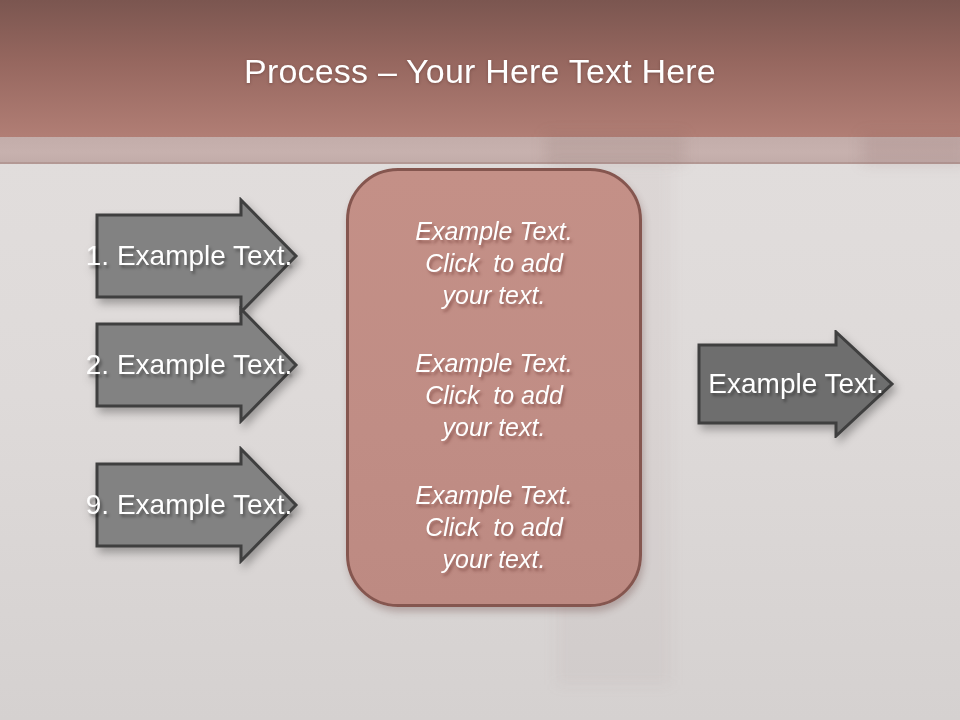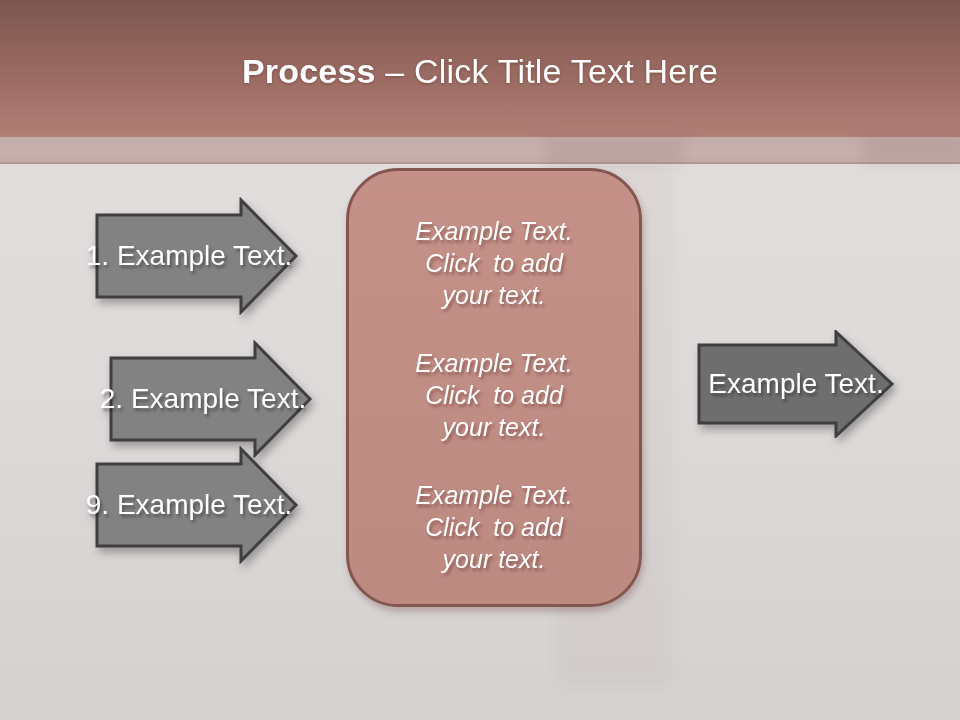--- a/index.html
+++ b/index.html
@@ -34,38 +34,38 @@
   .ghost{position:absolute;filter:blur(7px);pointer-events:none;}
   .ghost-band-1{left:545px;top:134px;width:140px;height:30px;background:rgba(125,90,85,0.13);}
   .ghost-band-2{left:862px;top:134px;width:105px;height:30px;background:rgba(125,90,85,0.15);}
   .ghost-body{left:556px;top:165px;width:115px;height:520px;background:rgba(160,130,125,0.07);}
   .slide-title{
     position:absolute;left:0;top:50px;width:960px;
     text-align:center;color:var(--text);font-size:34px;line-height:42px;
     text-shadow:0 1px 3px rgba(60,30,25,0.35);
     letter-spacing:0.2px;
   }
-  .slide-title .emph{font-weight:700;}
+  .slide-title .emph{font-weight:400;}
   .slide-title .rest{font-weight:400;}
   
   .arrow{position:absolute;filter:drop-shadow(3px 5px 4px rgba(0,0,0,0.30));}
   .arrow svg{display:block;}
   .arrow polygon{stroke:var(--arrow-border);stroke-width:3;stroke-linejoin:miter;}
   .arrow.step polygon{fill:var(--step-arrow-fill);}
   .arrow.result polygon{fill:var(--result-arrow-fill);}
   .arrow-label{
     position:absolute;display:flex;align-items:center;justify-content:center;
     color:var(--text);font-size:28px;
     text-shadow:2px 3px 3px rgba(0,0,0,0.35);
     white-space:pre;
   }
   .step .arrow-label{left:8px;top:18px;width:172px;height:82px;}
   .result .arrow-label{left:0;top:15px;width:198px;height:78px;}
   .arrow-1{left:95px;top:197px;}
-  .arrow-2{left:95px;top:340px;margin-left:14px;}
+  .arrow-2{left:95px;top:306px;}
   .arrow-3{left:95px;top:446px;}
   .arrow-result{left:697px;top:330px;}
   
   .center-box{
     position:absolute;left:346px;top:168px;width:296px;height:439px;
     background:linear-gradient(180deg,#c49087 0%,var(--box-fill) 60%,#bd8a82 100%);
     border:3px solid var(--box-border);
     border-radius:52px;
     box-shadow:2px 5px 7px rgba(100,60,55,0.30);
     padding:44px 18px 0;
@@ -84,21 +84,21 @@
 <div class="slide">
 
   <div class="header"></div>
   <div class="header-band"></div>
   <div class="ghost ghost-band-1"></div>
   <div class="ghost ghost-band-2"></div>
   <div class="ghost ghost-body"></div>
 
   <div class="slide-title">
     <span class="emph">Process</span>
-    <span class="rest">– Click Title Text Here</span>
+    <span class="rest">– Your Here Text Here</span>
   </div>
 
   <div class="arrow step arrow-1">
     <svg width="204" height="118" viewBox="0 0 204 118">
       <polygon points="2,18 146,18 146,3 201,59 146,115 146,100 2,100"></polygon>
     </svg>
     <div class="arrow-label">1. Example Text.</div>
   </div>
 
   <div class="arrow step arrow-2">

